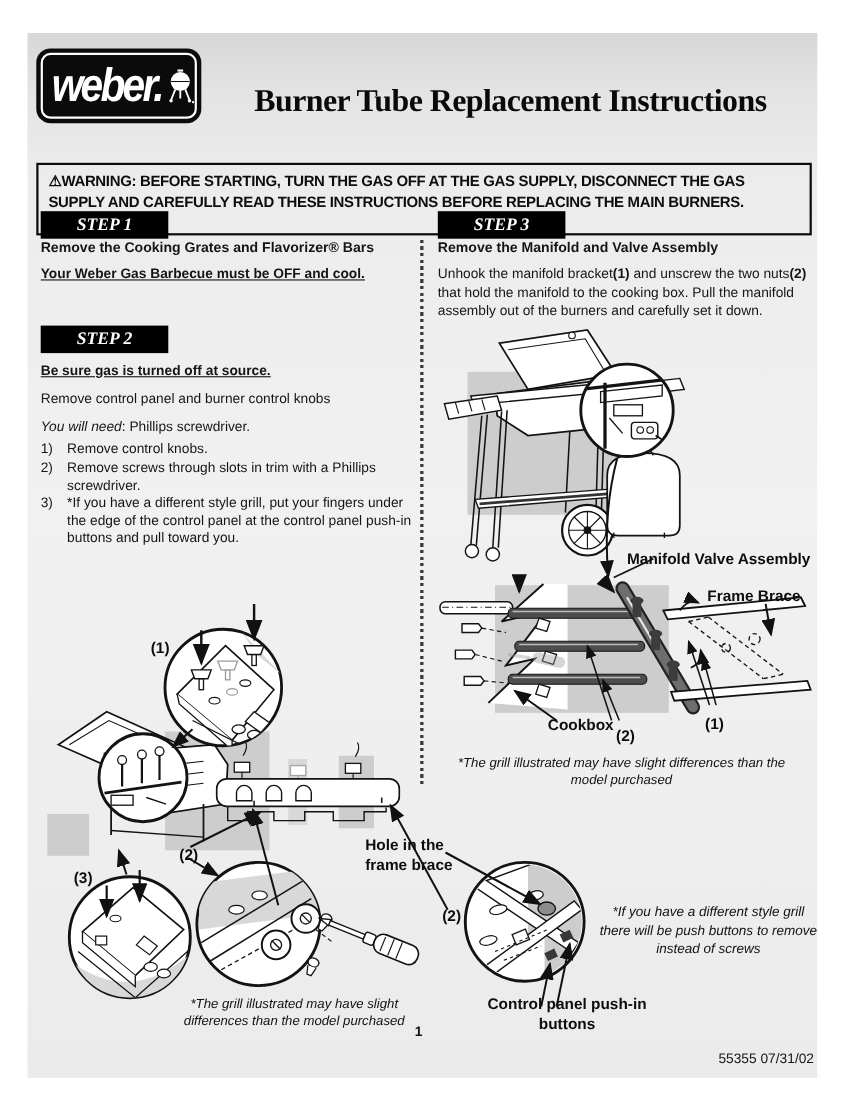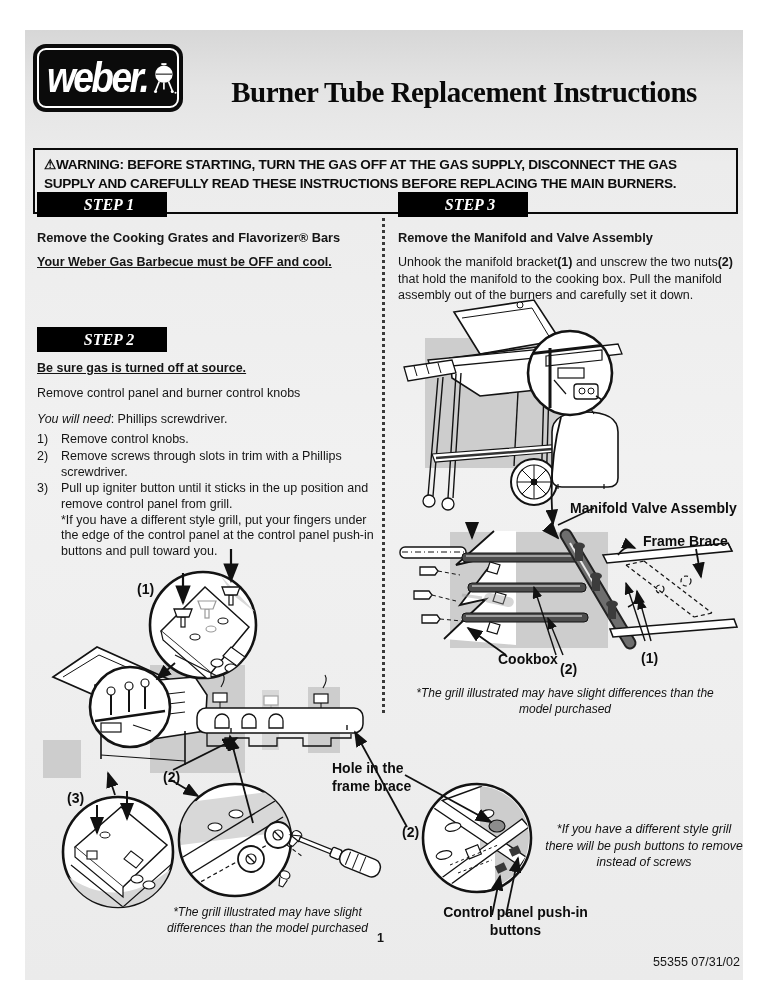--- a/index.html
+++ b/index.html
@@ -44,24 +44,24 @@
   .divider{
     position:absolute;left:357px;top:188px;width:3px;height:495px;z-index:3;
     background:repeating-linear-gradient(180deg,#3a3a3a 0 3px,transparent 3px 6px);
   }
   .col{position:absolute;z-index:4;font-size:12.5px;line-height:1.25;}
   .col-left{left:12px;top:162px;width:346px;}
   .col-right{left:373px;top:162px;width:342px;}
   .step-box{
     background:#000;color:#fff;width:116px;height:25px;line-height:25px;
     text-align:center;font-family:"Liberation Serif",serif;
-    font-style:italic;font-weight:bold;font-size:16px;padding-left:14px;
-  }
-  .step-box.second{margin-top:56px;}
-  .h{margin-top:13px;font-weight:bold;font-size:12.8px;}
+    font-style:italic;font-weight:bold;font-size:16px;
+  }
+  .step-box.second{margin-top:38px;}
+  .h{margin-top:0;font-weight:bold;font-size:12.8px;}
   .note{margin-top:9px;text-decoration:underline;font-weight:bold;}
   .para{margin-top:10px;}
   .need{margin-top:10px;}
   .need .it{font-style:italic;}
   .olist{margin-top:5px;}
   .oli{display:flex;margin-top:1px;}
   .oli .num{width:24px;flex:none;}
   .oli .txt{flex:1;}
   .p3{margin-top:8px;line-height:1.34;}
   .b{font-weight:bold;}
@@ -126,21 +126,20 @@
         <span class="num">1)</span>
         <span class="txt">Remove control knobs.</span>
       </div>
       <div class="oli">
         <span class="num">2)</span>
         <span class="txt">Remove screws through slots in trim with a Phillips screwdriver.</span>
       </div>
       <div class="oli">
         <span class="num">3)</span>
         <span class="txt">
-          <span>Pull up igniter button until it sticks in the up position and remove control panel from grill.</span>
           <div>*If you have a different style grill, put your fingers under the edge of the control panel at the control panel push-in buttons and pull toward you.</div>
         </span>
       </div>
     </div>
   </div>
 
   <div class="col col-right">
     <div class="step-box">STEP 3</div>
     <div class="h">Remove the Manifold and Valve Assembly</div>
     <div class="p3">

